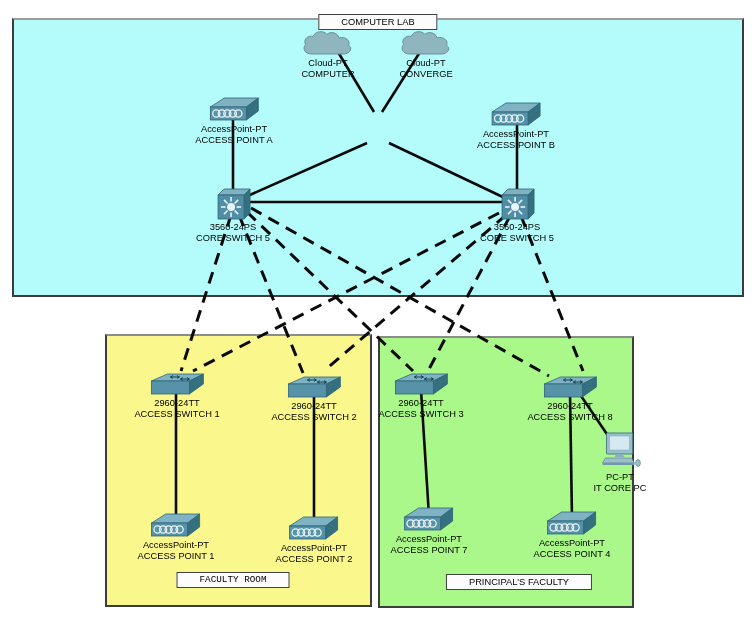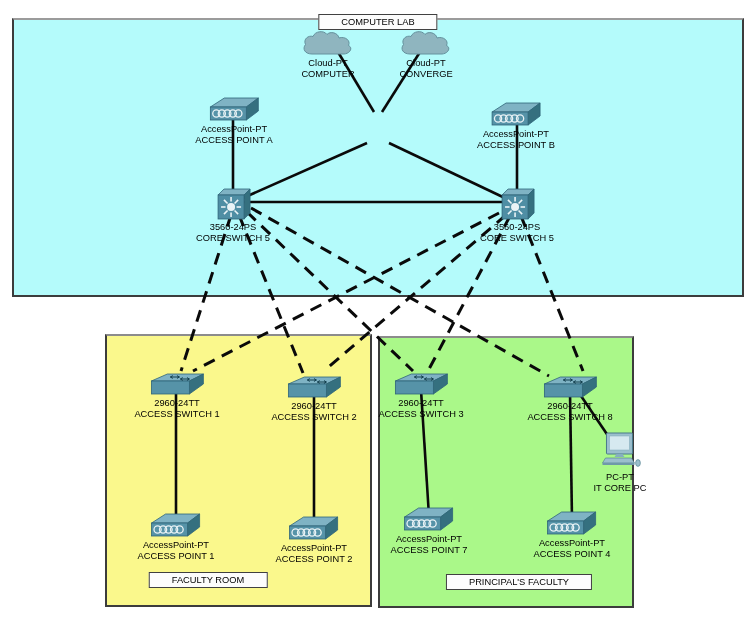--- a/index.html
+++ b/index.html
@@ -21,21 +21,21 @@
   .node svg{display:block;margin-bottom:2px;}
   .lbl{
     font-size:9.3px;line-height:10.5px;color:#000;text-align:left;white-space:nowrap;
   }
   .zone-label{
     position:absolute;z-index:3;transform:translateX(-50%);
     background:#fcfcfc;border:1px solid #404040;padding:1px 22px;
     font-size:9.3px;line-height:12px;color:#000;white-space:nowrap;
   }
   #label-computer-lab{left:378px;top:14px;}
-  #label-faculty-room{left:208px;top:572px;}
+  #label-faculty-room{left:233px;top:572px;font-family:Liberation Mono, monospace;}
   #label-principals-office{left:519px;top:574px;}
 </style>
 </head>
 <body>
 
 <div id="canvas">
 
   <div class="zone" id="zone-computer-lab" style="background-color: rgb(180, 251, 251);"></div>
   <div class="zone" id="zone-faculty-room" style="background-color: rgb(250, 248, 140);"></div>
   <div class="zone" id="zone-principals-office" style="background-color: rgb(170, 248, 137);"></div>

